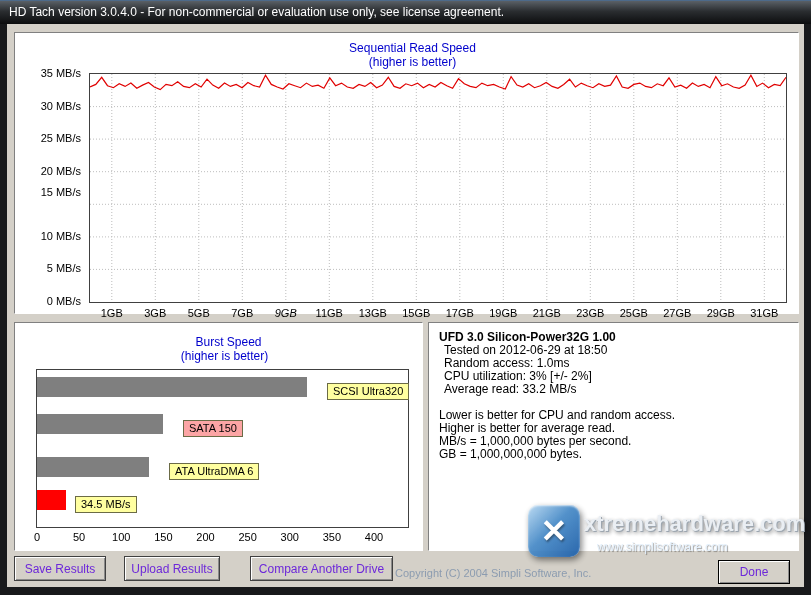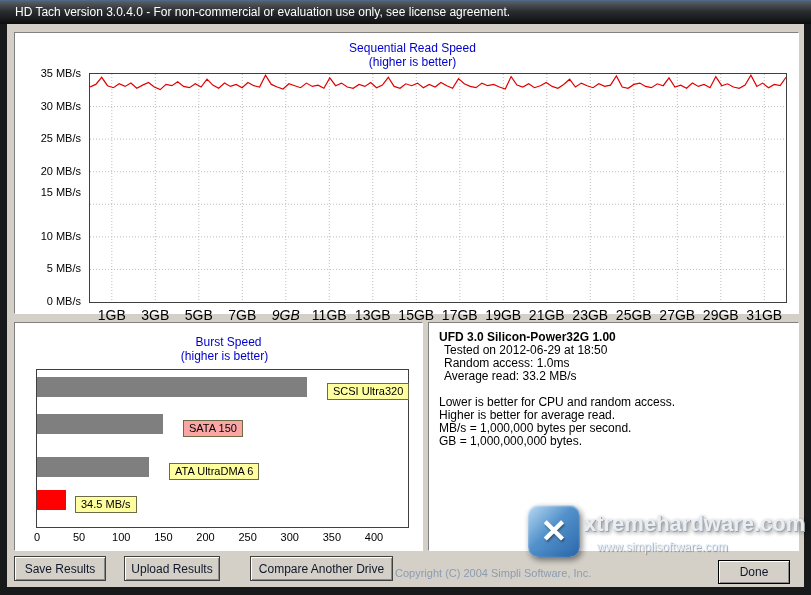--- a/index.html
+++ b/index.html
@@ -1,51 +1,51 @@
 <!DOCTYPE html>
 <html><head>
 <meta charset="utf-8">
 <style>
   html,body{margin:0;padding:0;background:#101112;}
   #window{position:relative;width:811px;height:595px;background:#18191b;font-family:"Liberation Sans",sans-serif;overflow:hidden;}
   #titlebar{position:absolute;left:0;top:0;width:811px;height:24px;box-sizing:border-box;
     background:linear-gradient(#5a6066,#2a2d30 45%,#0c0d0e);border-top:1px solid #4d6a8a;
-    color:#fff;font-size:12px;line-height:23px;padding-left:15px;white-space:nowrap;}
+    color:#fff;font-size:12px;line-height:23px;padding-left:9px;white-space:nowrap;}
   #client{position:absolute;left:7px;top:24px;width:797px;height:563px;background:#d4d0c8;}
 
   .panel{position:absolute;background:#fff;
     border-top:1px solid #808080;border-left:1px solid #808080;
     border-bottom:1px solid #fff;border-right:1px solid #fff;}
   #seq-panel{left:7px;top:8px;width:783px;height:280px;}
   #burst-panel{left:7px;top:298px;width:407px;height:227px;}
   #info-panel{left:421px;top:298px;width:369px;height:227px;}
 
   .chart-title{position:absolute;left:12px;right:0;text-align:center;color:#0000cc;font-size:12px;}
   #seq-title{top:8px;} #seq-sub{top:22px;}
   #burst-title{top:12px;padding-left:8px;} #burst-sub{top:26px;}
 
   #seq-plot{position:absolute;left:74px;top:40px;width:696px;height:228px;border:1px solid #404040;background:#fff;}
   .ylabel{position:absolute;left:2px;width:64px;text-align:right;font-size:11px;color:#000;}
-  .xlabel{position:absolute;width:44px;text-align:center;font-size:14px;color:#000;top:274px;}
+  .xlabel{position:absolute;width:44px;text-align:center;font-size:11px;color:#000;top:274px;}
 
   #burst-plot{position:absolute;left:21px;top:46px;width:371px;height:157px;border:1px solid #404040;background:#fff;}
   .bar{position:absolute;left:0;height:20px;}
   .bar-label{position:absolute;height:13px;line-height:13px;font-size:11px;background:#ffffa0;
     border:1px solid #6b6b46;padding:1px 5px;white-space:nowrap;color:#000;}
   .btick{position:absolute;width:30px;text-align:center;font-size:11px;color:#000;top:208px;}
 
   #info-content{padding:8px 10px;font-size:12px;line-height:13px;color:#000;}
   .info-title{font-weight:bold;}
   .info-line{margin-top:0;}
   .indent{padding-left:5px;}
   #notes{margin-top:13px;}
 
   .btn{position:absolute;top:532px;height:25px;background:#d4d0c8;border:1px solid #404040;
     box-shadow:inset 1px 1px 0 #fff, inset -1px -1px 0 #8a8a8a;
-    font-family:"Liberation Sans",sans-serif;font-size:12px;color:#0f172a;text-align:center;padding:0;}
+    font-family:"Liberation Sans",sans-serif;font-size:12px;color:#6d28d9;text-align:center;padding:0;}
   #btn-save{left:7px;width:92px;}
   #btn-upload{left:117px;width:96px;}
   #btn-compare{left:243px;width:143px;}
   #btn-done{left:711px;top:536px;width:72px;height:24px;border:1px solid #000;}
 
   #copyright{position:absolute;left:388px;top:543px;font-size:11px;color:#8c9cb0;}
 
   #watermark{position:absolute;left:523px;top:500px;width:286px;height:72px;z-index:10;opacity:.95;}
   #wm-logo{position:absolute;left:5px;top:5px;width:52px;height:52px;border-radius:10px;
     background:linear-gradient(135deg,#b8d9f2,#4a8cc8 45%,#1f5fa8);
@@ -150,20 +150,21 @@
           <div class="btick" style="left: 344px;">400</div>
         </div>
     </div>
 
     <div class="panel" id="info-panel">
       <div id="info-content">
         <div class="info-title">UFD 3.0 Silicon-Power32G 1.00</div>
         <div id="drive-stats">
             <div class="info-line indent">Tested on 2012-06-29 at 18:50</div>
             <div class="info-line indent">Random access: 1.0ms</div>
+            <div class="info-line indent">CPU utilization: 3% [+/- 2%]</div>
             <div class="info-line indent">Average read: 33.2 MB/s</div>
           </div>
         <div id="notes">
             <div class="info-line">Lower is better for CPU and random access.</div>
             <div class="info-line">Higher is better for average read.</div>
             <div class="info-line">MB/s = 1,000,000 bytes per second.</div>
             <div class="info-line">GB = 1,000,000,000 bytes.</div>
           </div>
       </div>
     </div>

